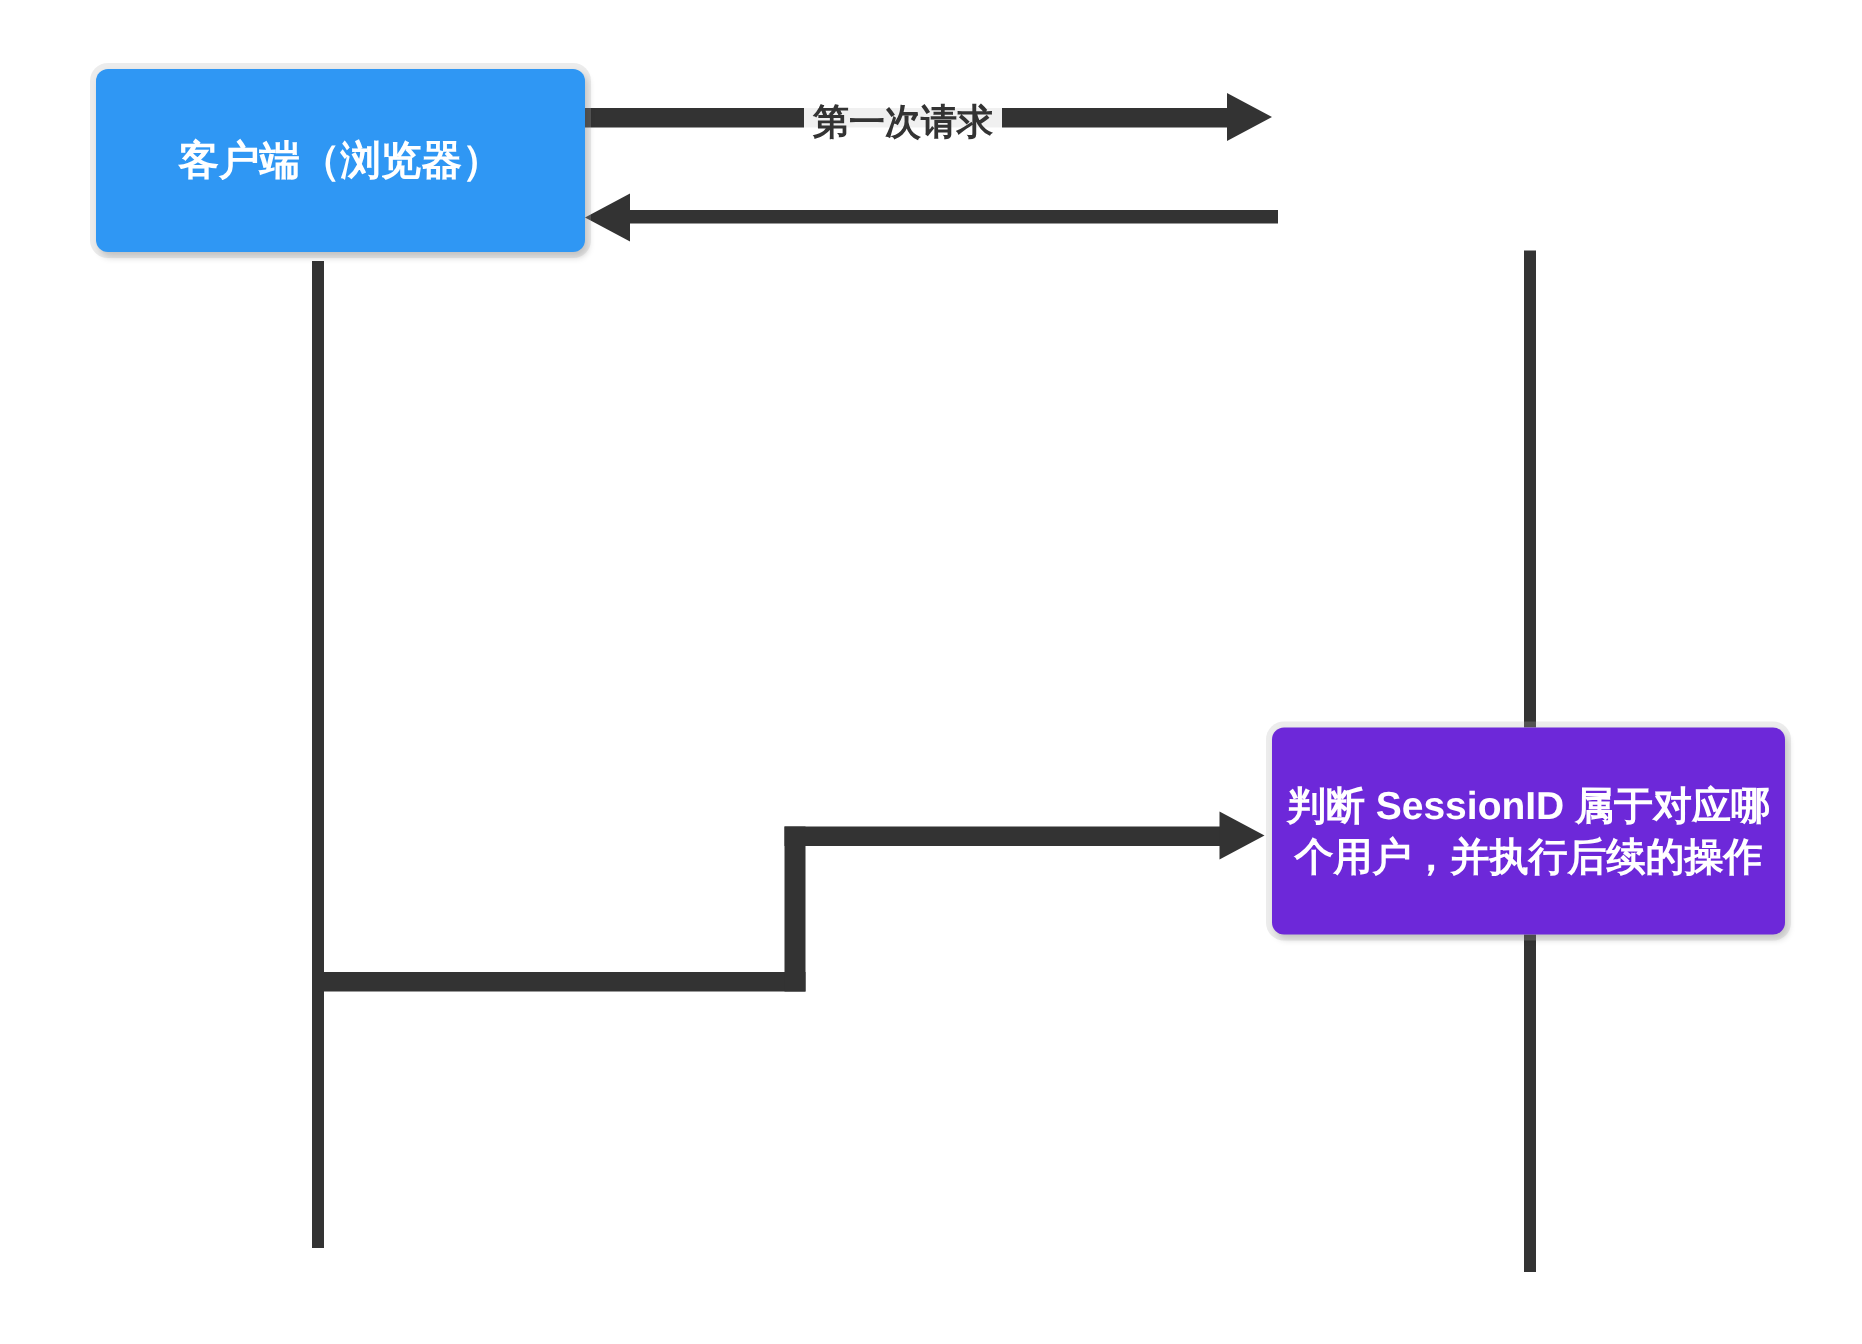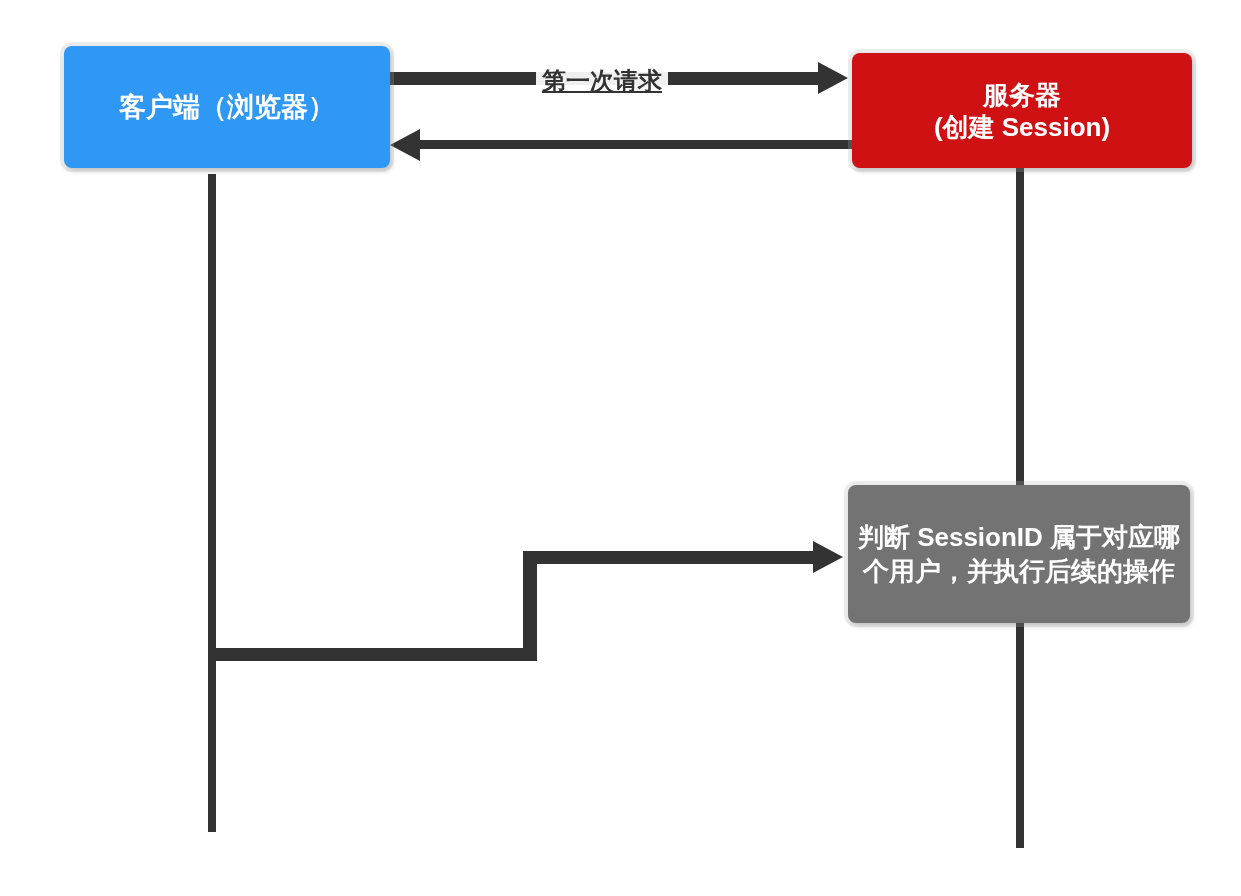--- a/index.html
+++ b/index.html
@@ -34,21 +34,21 @@
     left: 52px; top: 46px; width: 326px; height: 122px;
     font-size: 27px;
     margin-left: 12px;
   }
   .node-server {
     background: #D01114;
     left: 852px; top: 53px; width: 340px; height: 115px;
     font-size: 26px; line-height: 32px;
   }
   .node-process {
-    background: #737373;
+    background: #6d28d9;
     left: 848px; top: 485px; width: 342px; height: 138px;
     font-size: 26px; line-height: 34px;
     padding: 0 6px;
   }
   .line {
     position: absolute;
     background: #333333;
     z-index: 1;
   }
   .lifeline-client   { left: 208px;  top: 174px; width: 8px;  height: 658px; }
@@ -84,21 +84,20 @@
   .edge-label {
     position: absolute;
     transform: translateX(-50%);
     font-weight: bold;
     font-size: 24px;
     color: #333333;
     background: rgba(255,255,255,0.93);
     padding: 1px 6px;
     white-space: nowrap;
     z-index: 5;
-    text-decoration: underline;
   }
   .label-first  { left: 602px; top: 64px; }
   .label-return { left: 618px; top: 130px; }
   .label-second { left: 528px; top: 594px; }
 </style>
 </head>
 <body>
 
 <div class="canvas">
 
@@ -113,18 +112,16 @@
   <div class="line arrow2-line"></div>
   <div class="tri tri-left arrow2-head"></div>
 
   <div class="line elbow-bottom"></div>
   <div class="line elbow-vert"></div>
   <div class="line elbow-top"></div>
   <div class="tri tri-right elbow-head"></div>
 
   <div class="node node-client">客户端（浏览器）</div>
 
-  <div class="node node-server">服务器
-(创建 Session)</div>
 
   <div class="node node-process">判断 SessionID 属于对应哪个用户，并执行后续的操作</div>
 
 </div>
 
 </body></html>

